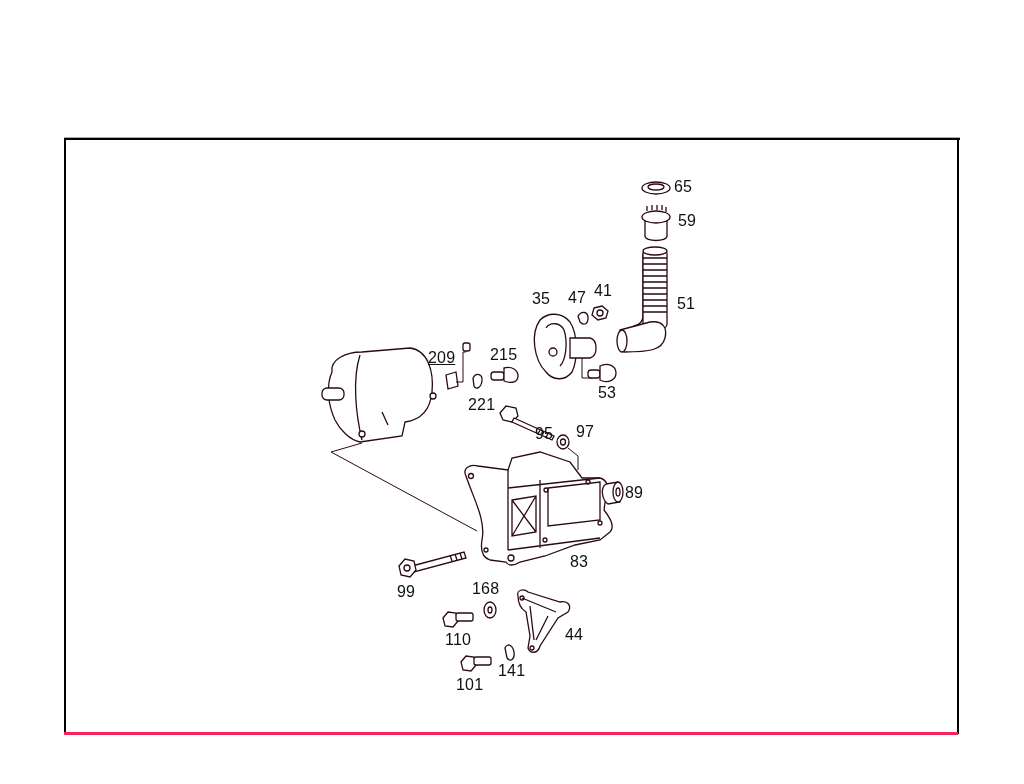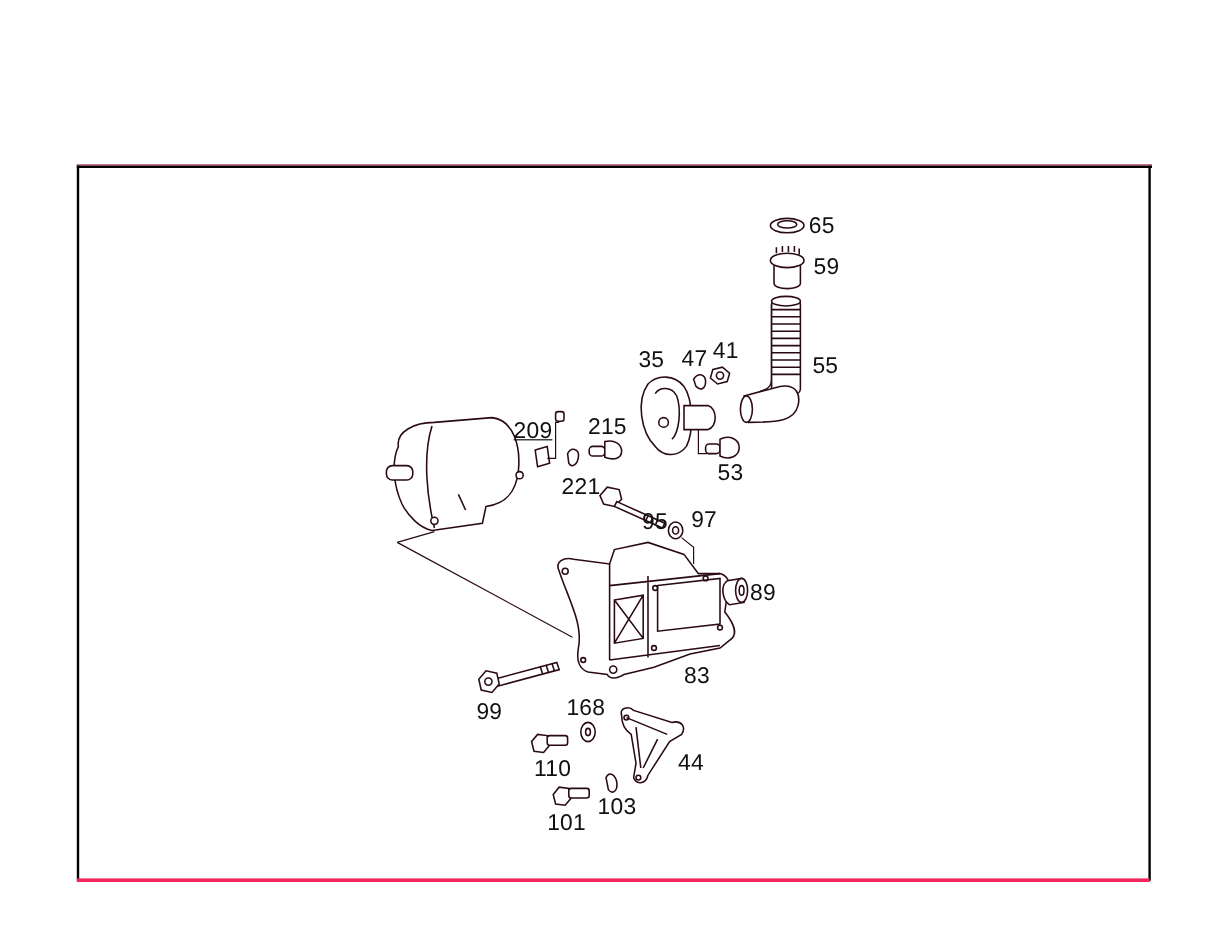--- a/index.html
+++ b/index.html
@@ -6,21 +6,21 @@
     body { width:1024px; height:784px; position:relative; overflow:hidden;
            font-family:"Liberation Sans", sans-serif; }
     .frame { position:absolute; left:64px; top:138px; width:895px; height:596px;
              border-left:2px solid #000; border-right:2px solid #000;
              box-sizing:border-box; }
     .frame-top { position:absolute; left:64px; top:137px; width:896px; height:2px;
                  background:#000; border-top:1px solid #e98aa8; }
     .frame-bottom { position:absolute; left:64px; top:732px; width:894px; height:3px;
                     background:#f2255c; }
     svg.drawing { position:absolute; left:0; top:0; width:1024px; height:784px; }
-    .lbl { position:absolute; font-size:19px; color:#111; line-height:1;
+    .lbl { position:absolute; font-size:16px; color:#111; line-height:1;
            letter-spacing:0.2px; }
     .part { stroke:#2a0a14; stroke-width:1.3; fill:#ffffff; }
     .part-nofill { stroke:#2a0a14; stroke-width:1.3; fill:none; }
     .leader { stroke:#2a0a14; stroke-width:1; fill:none; }
   </style>
 </head>
 <body>
 
 <div class="frame-top"></div>
 <div class="frame"></div>
@@ -156,30 +156,30 @@
     <rect class="part" x="474" y="657" width="17" height="8" rx="2"></rect>
   </g>
 
   <g>
     <path class="part" d="M505,648 C508,642 513,646 514,652 C515,660 510,662 507,658 Z"></path>
   </g>
 </svg>
 
 <span class="lbl" style="left:674px;top:179px;">65</span>
 <span class="lbl" style="left:678px;top:213px;">59</span>
-<span class="lbl" style="left:677px;top:296px;">55</span>
+<span class="lbl" style="left:677px;top:296px;">51</span>
 <span class="lbl" style="left:532px;top:291px;">35</span>
 <span class="lbl" style="left:568px;top:290px;">47</span>
 <span class="lbl" style="left:594px;top:283px;">41</span>
 <span class="lbl" style="left:598px;top:385px;">53</span>
 <span class="lbl" style="left:428px;top:350px;text-decoration:underline;">209</span>
 <span class="lbl" style="left:490px;top:347px;">215</span>
 <span class="lbl" style="left:468px;top:397px;">221</span>
 <span class="lbl" style="left:535px;top:402px;margin-top:24px;">95</span>
 <span class="lbl" style="left:576px;top:424px;">97</span>
 <span class="lbl" style="left:625px;top:485px;">89</span>
 <span class="lbl" style="left:570px;top:554px;">83</span>
 <span class="lbl" style="left:397px;top:584px;">99</span>
 <span class="lbl" style="left:472px;top:581px;">168</span>
 <span class="lbl" style="left:445px;top:632px;text-align:center;">110</span>
 <span class="lbl" style="left:565px;top:627px;">44</span>
 <span class="lbl" style="left:456px;top:677px;">101</span>
-<span class="lbl" style="left:498px;top:663px;">103</span>
+<span class="lbl" style="left:498px;top:663px;">141</span>
 
 </body></html>

